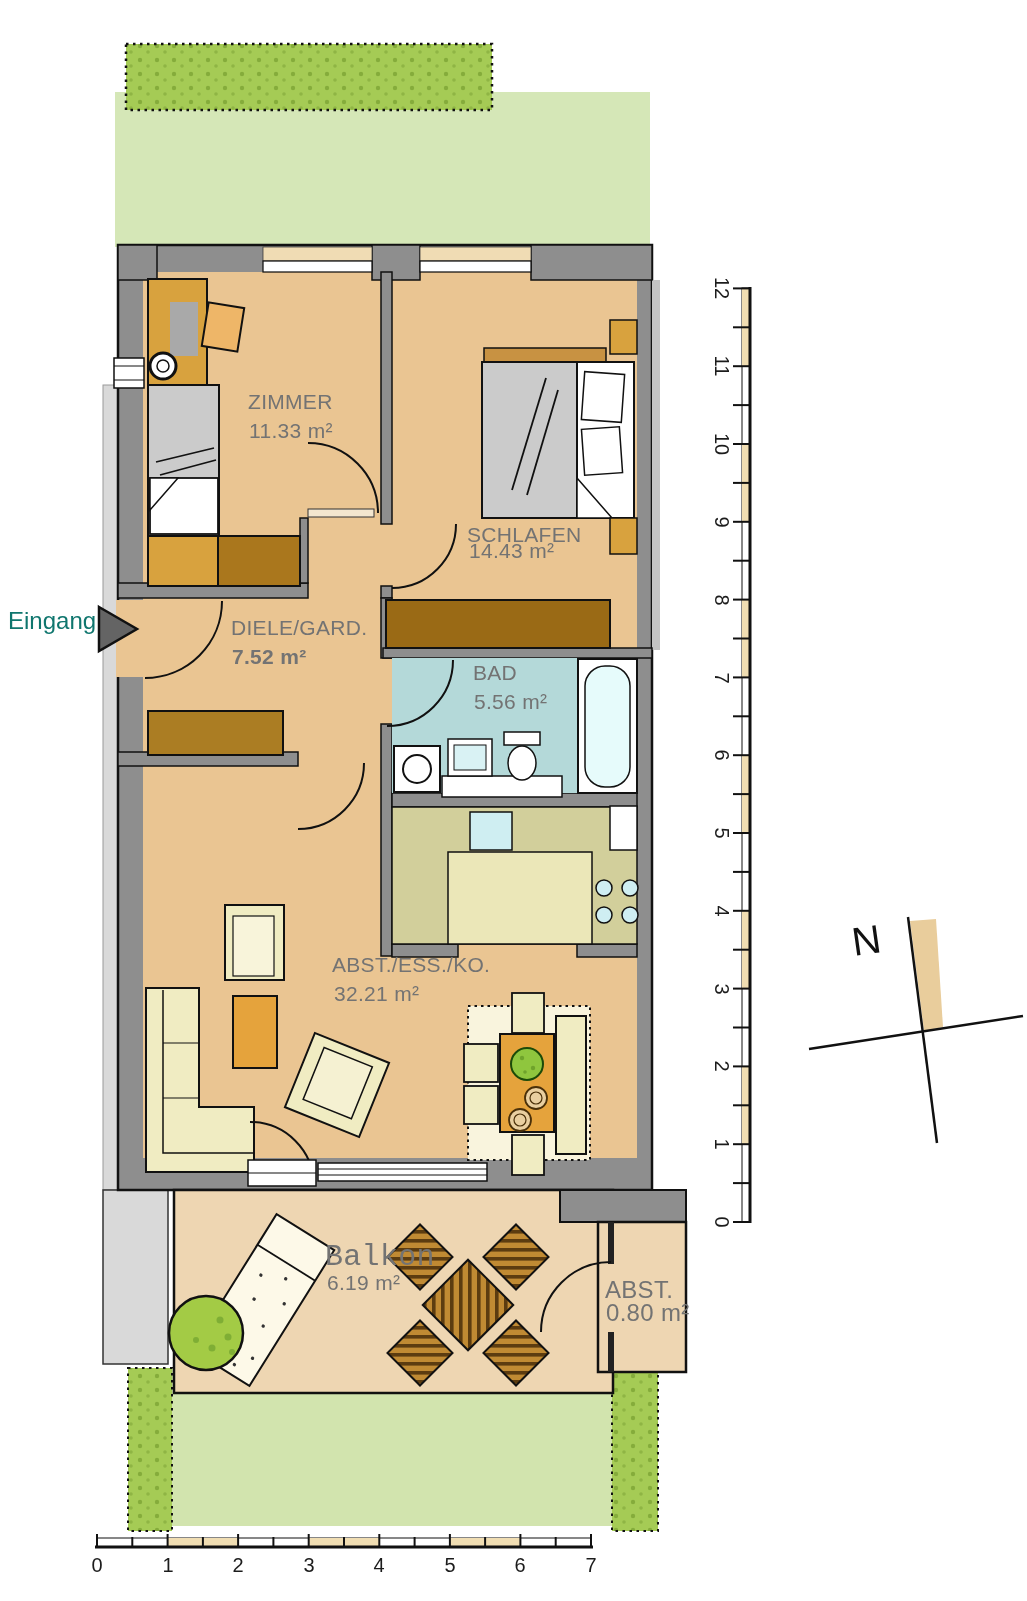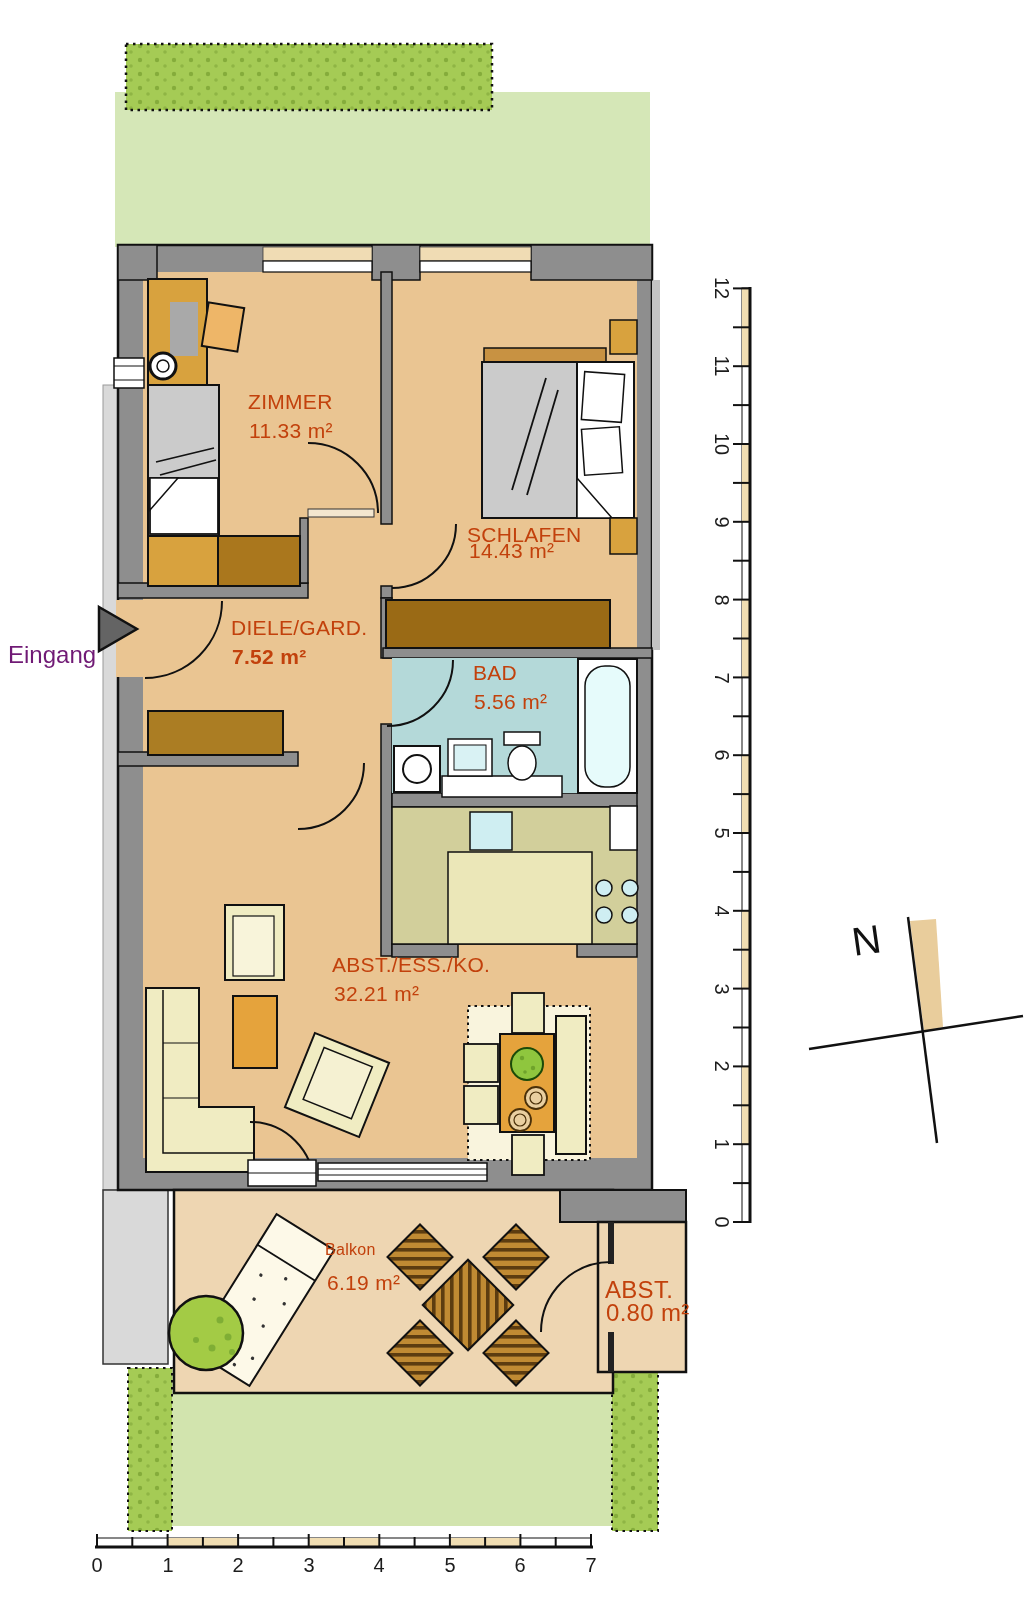--- a/index.html
+++ b/index.html
@@ -2,33 +2,33 @@
 <html><head>
 <meta charset="utf-8">
 <style>
   html,body{margin:0;padding:0;background:#fff;}
   #stage{
     position:relative;width:1027px;height:1601px;background:#fff;overflow:hidden;
     font-family:"Liberation Sans", sans-serif;
   }
   svg{position:absolute;left:0;top:0;}
   .lbl{
-    position:absolute;color:#c2410c;font-size:21px;line-height:1.1;
+    position:absolute;color:#737373;font-size:21px;line-height:1.1;
     white-space:nowrap;letter-spacing:.3px;
   }
-  .lbl.big{font-size:16px;}
+  .lbl.big{font-size:30px;font-family:Liberation Mono, monospace;}
   .lbl.small{font-size:24px;}
   .vtick{
     position:absolute;width:32px;height:26px;text-align:center;color:#1c1c1c;
     font-size:20px;transform:rotate(90deg);transform-origin:center;
   }
   .htick{
     position:absolute;width:34px;height:24px;text-align:center;color:#1c1c1c;font-size:20px;
   }
-  #entrance-label{position:absolute;left:8px;top:641px;font-size:24px;color:#701a75;}
+  #entrance-label{position:absolute;left:8px;top:607px;font-size:24px;color:#0f766e;}
   #north-label{
     position:absolute;left:852px;top:918px;font-size:40px;color:#111;
     transform:rotate(-8deg);
   }
 </style>
 </head>
 <body>
 
 <div id="stage">
 

